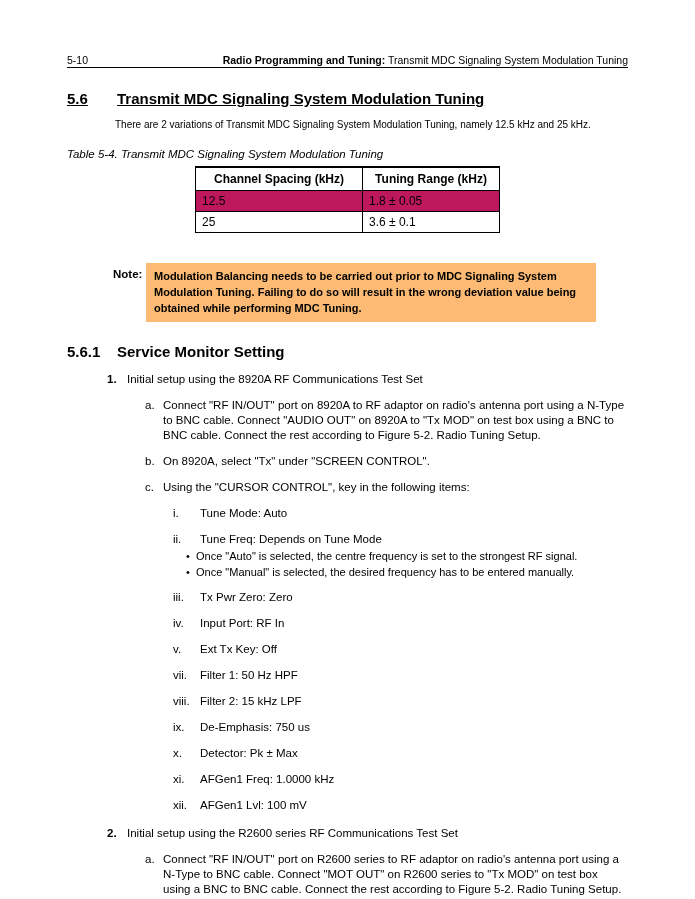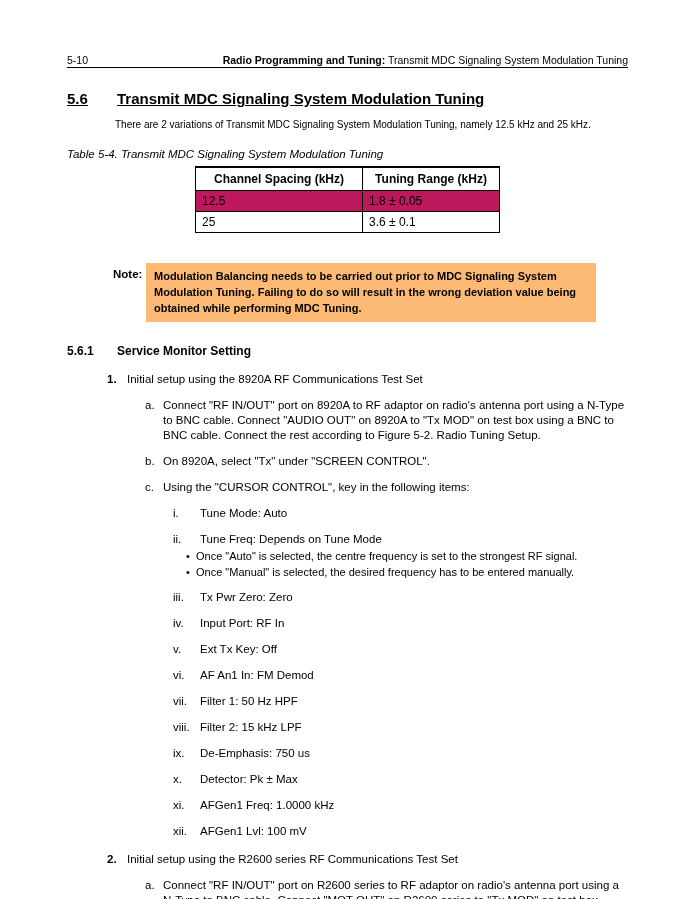--- a/index.html
+++ b/index.html
@@ -44,21 +44,21 @@
 
   
   .note-row { display:flex; margin:30px 0 0 46px; }
   .note-label { font-weight:bold; font-size:11.5px; width:33px; flex-shrink:0; padding-top:5px; }
   .note-box {
     background:#fdba74; font-weight:bold; font-size:11px; line-height:16px;
     padding:5px 8px 6px 8px; width:434px;
   }
 
   
-  .h2 { display:flex; margin-top:22px; font-size:12px; font-weight:bold; line-height:15px; }
+  .h2 { display:flex; margin-top:22px; font-size:15px; font-weight:bold; line-height:15px; }
   .h2-num { width:50px; flex-shrink:0; }
 
   
   .l1 { display:flex; margin:13px 0 0 40px; font-size:11.5px; line-height:15px; }
   .l1-num { width:20px; flex-shrink:0; font-weight:bold; }
   .l2 { display:flex; margin:11px 0 0 78px; font-size:11.5px; line-height:15px; }
   .l2-num { width:18px; flex-shrink:0; }
   .l2-text { max-width:465px; }
   .l3 { display:flex; margin:11px 0 0 106px; font-size:11.5px; line-height:15px; }
   .l3-num { width:27px; flex-shrink:0; }
@@ -158,24 +158,20 @@
   </div>
   <div class="l3">
     <span class="l3-num">iv.</span>
     <span>Input Port: RF In</span>
   </div>
   <div class="l3">
     <span class="l3-num">v.</span>
     <span>Ext Tx Key: Off</span>
   </div>
   <div class="l3">
-    <span class="l3-num">vi.</span>
-    <span>AF An1 In: FM Demod</span>
-  </div>
-  <div class="l3">
     <span class="l3-num">vii.</span>
     <span>Filter 1: 50 Hz HPF</span>
   </div>
   <div class="l3">
     <span class="l3-num">viii.</span>
     <span>Filter 2: 15 kHz LPF</span>
   </div>
   <div class="l3">
     <span class="l3-num">ix.</span>
     <span>De-Emphasis: 750 us</span>

